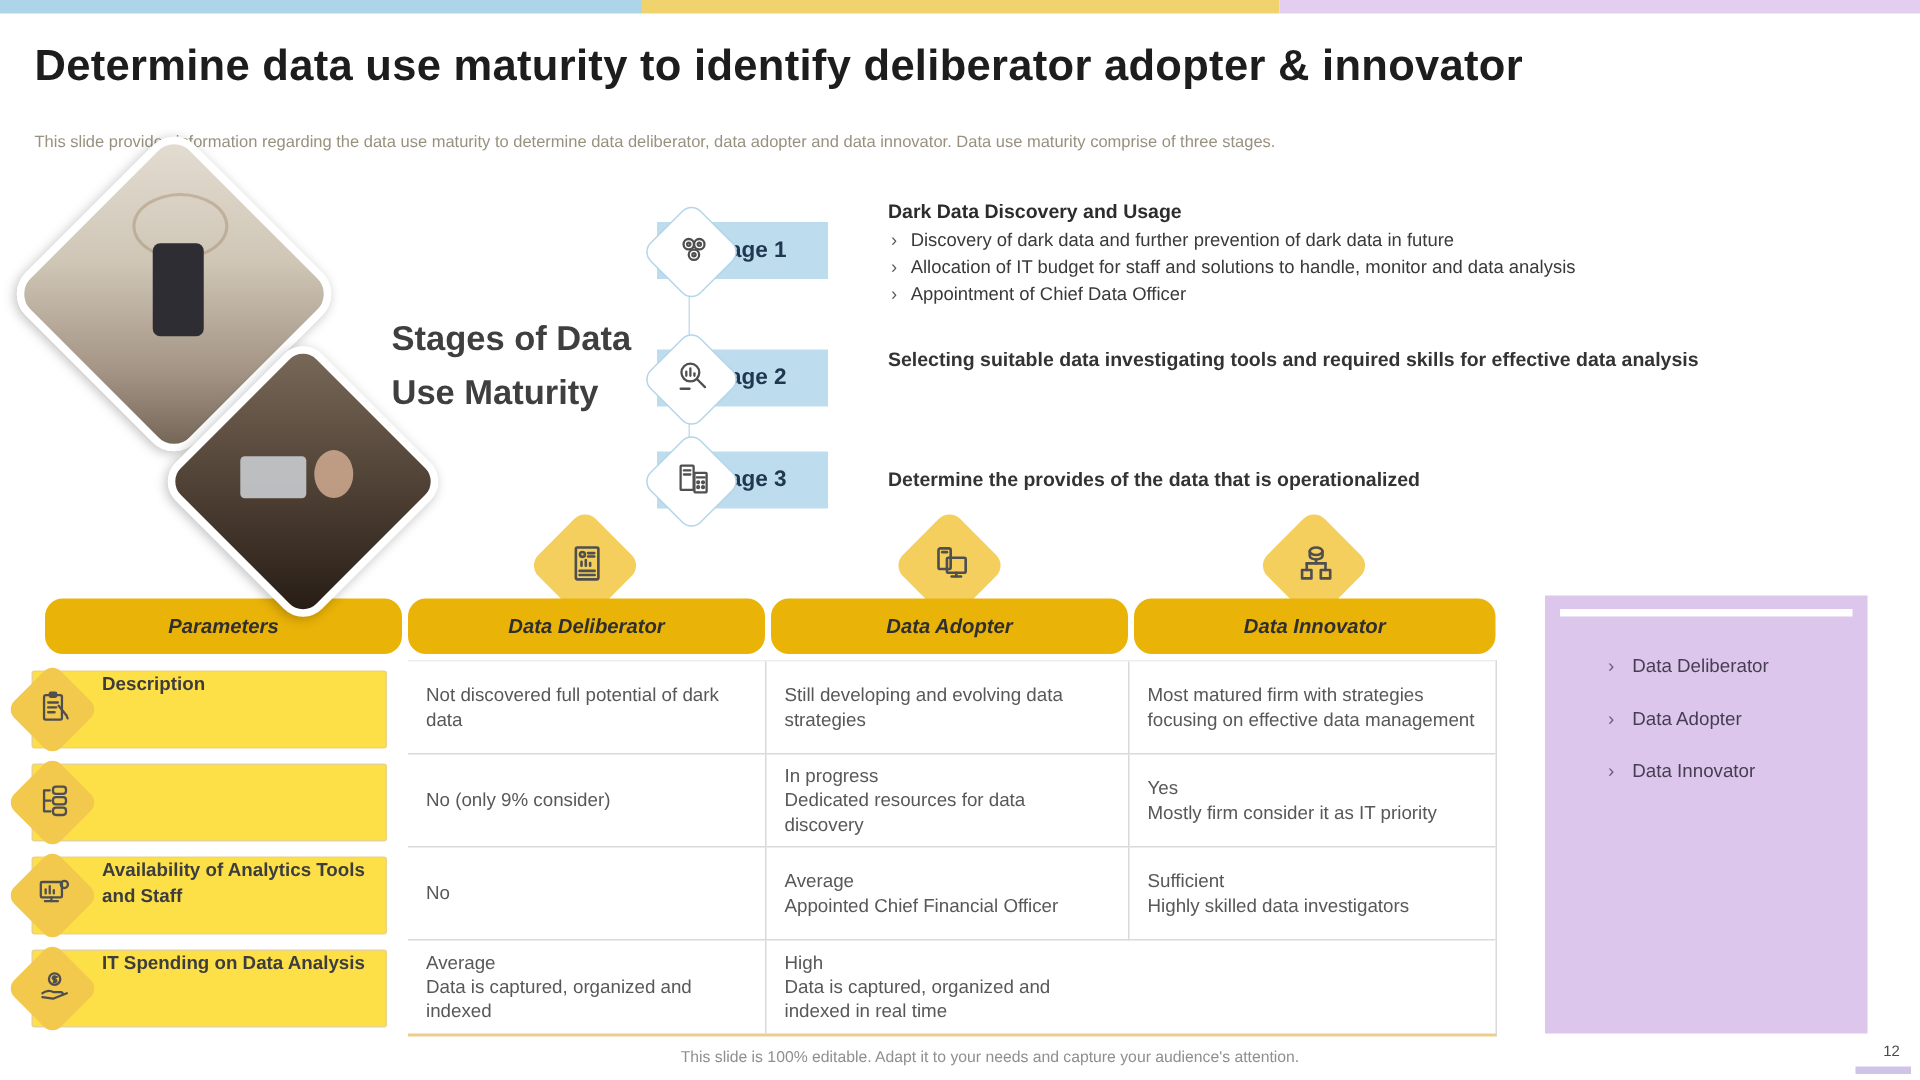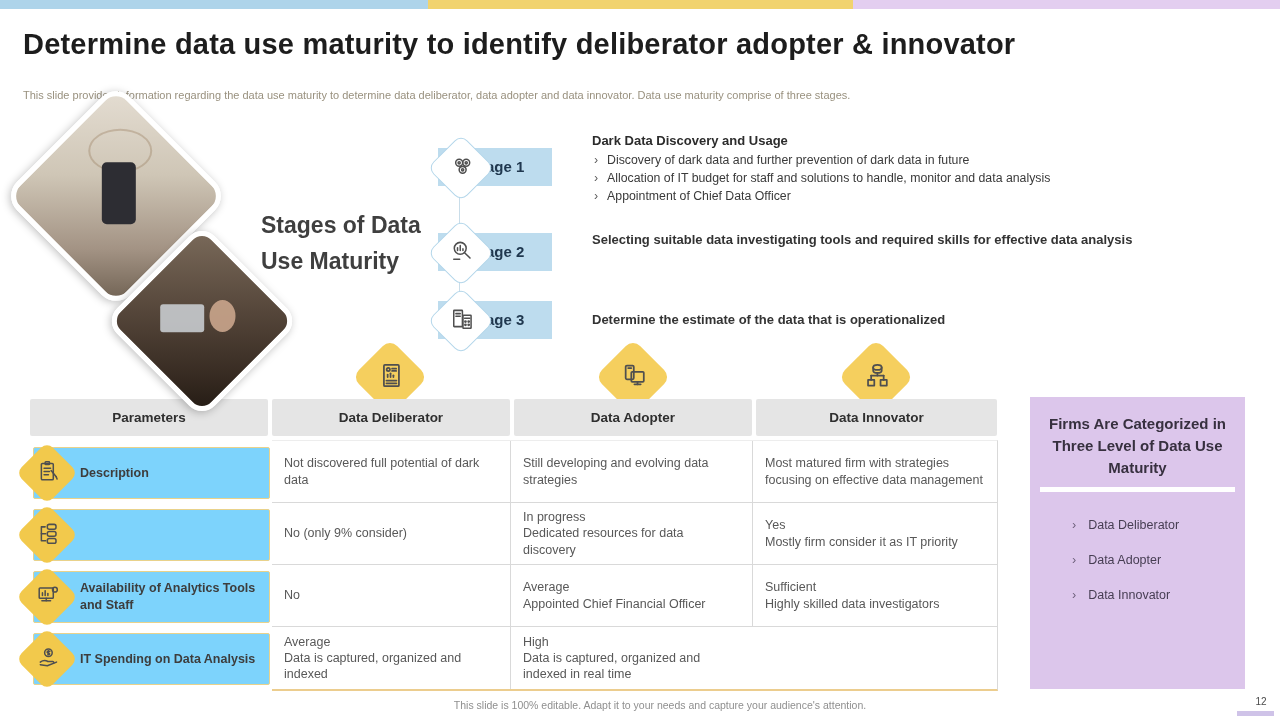--- a/index.html
+++ b/index.html
@@ -49,26 +49,26 @@
   .bullet-line .arrow{color:#5a5a5a;margin:0 9px 0 2px;}
   .st2{top:232px;width:600px;font-size:13px;font-weight:bold;color:#333;}
   .st3{top:312px;width:600px;font-size:13px;font-weight:bold;color:#333;}
   
   .col-diamond{position:absolute;top:350px;width:54px;height:54px;background:#f5cf5e;
           border-radius:10px;transform:rotate(45deg);z-index:1;
           display:flex;align-items:center;justify-content:center;}
   .cd1{left:363px;} .cd2{left:606px;} .cd3{left:849px;}
   .col-diamond svg{transform:rotate(-45deg);}
   
-  .th{position:absolute;top:399px;height:37px;background:#e5e5e5;border-radius:2px;z-index:2;
-      display:flex;align-items:center;justify-content:center;font-size:13.5px;font-weight:bold;color:#2f2f2f;}
+  .th{position:absolute;top:399px;height:37px;background:#eab308;border-radius:12px;z-index:2;
+      display:flex;align-items:center;justify-content:center;font-size:13.5px;font-weight:bold;color:#2f2f2f;font-style:italic;}
   .th0{left:30px;width:238px;} .th1{left:272px;width:238px;} .th2{left:514px;width:238px;} .th3{left:756px;width:241px;}
   
-  .param-box{position:absolute;left:33px;width:235px;height:50px;background:#7dd3fc;
-      border:1px solid #e9d28b;border-radius:2px;display:flex;align-items:center;}
+  .param-box{position:absolute;left:21px;width:235px;height:50px;background:#fde047;
+      border:1px solid #e9d28b;border-radius:2px;display:flex;align-items:flex-start;}
   .pb0{top:447px;} .pb1{top:509px;} .pb2{top:571px;} .pb3{top:633px;}
   .param-diamond{position:absolute;left:-9px;top:3px;width:44px;height:44px;background:#f2c94c;
       border-radius:8px;transform:rotate(45deg);display:flex;align-items:center;justify-content:center;}
   .param-diamond svg{transform:rotate(-45deg);}
   .param-label{margin-left:46px;width:182px;font-size:12.5px;font-weight:bold;color:#3d3d3d;line-height:1.35;}
   
   .tbody{position:absolute;left:272px;top:440px;width:725px;height:248px;display:grid;
       grid-template-columns:239px 242px 244px;grid-template-rows:62px 62px 62px 62px;
       border-top:1px solid #ededed;border-right:1px solid #d9d9d9;border-bottom:2px solid #eccd8e;}
   .cell{display:flex;align-items:center;padding:4px 14px 4px 12px;box-sizing:border-box;
@@ -167,21 +167,21 @@
     <div class="bullet-line">
       <span class="arrow">›</span>
       <span>Allocation of IT budget for staff and solutions to handle, monitor and data analysis</span>
     </div>
     <div class="bullet-line">
       <span class="arrow">›</span>
       <span>Appointment of Chief Data Officer</span>
     </div>
   </div>
   <div class="stage-text st2">Selecting suitable data investigating tools and required skills for effective data analysis</div>
-  <div class="stage-text st3">Determine the estimate of the data that is operationalized</div>
+  <div class="stage-text st3">Determine the provides of the data that is operationalized</div>
 
   <div class="col-diamond cd1">
     <span><svg width="30" height="30" viewBox="0 0 24 24">
           <rect x="6" y="3.5" width="12" height="17" rx="0.8"></rect>
           <circle cx="9.5" cy="7.2" r="1.3"></circle>
           <line x1="12.5" y1="6.5" x2="15.8" y2="6.5"></line>
           <line x1="12.5" y1="8.3" x2="15.8" y2="8.3"></line>
           <line x1="9" y1="13.2" x2="9" y2="11.2"></line>
           <line x1="11.3" y1="13.2" x2="11.3" y2="10.2"></line>
           <line x1="13.6" y1="13.2" x2="13.6" y2="11.8"></line>
@@ -282,21 +282,20 @@
 Appointed Chief Financial Officer</div>
     <div class="cell cb">Sufficient
 Highly skilled data investigators</div>
     <div class="cell cr">Average
 Data is captured, organized and indexed</div>
     <div class="cell">High
 Data is captured, organized and indexed in real time</div>
   </div>
 
   <div class="side-panel">
-    <div class="side-title">Firms Are Categorized in Three Level of Data Use Maturity</div>
     <div class="side-bar"></div>
     <div class="side-items">
       <div class="side-item">
         <span class="arrow">›</span>
         <span>Data Deliberator</span>
       </div>
       <div class="side-item">
         <span class="arrow">›</span>
         <span>Data Adopter</span>
       </div>

